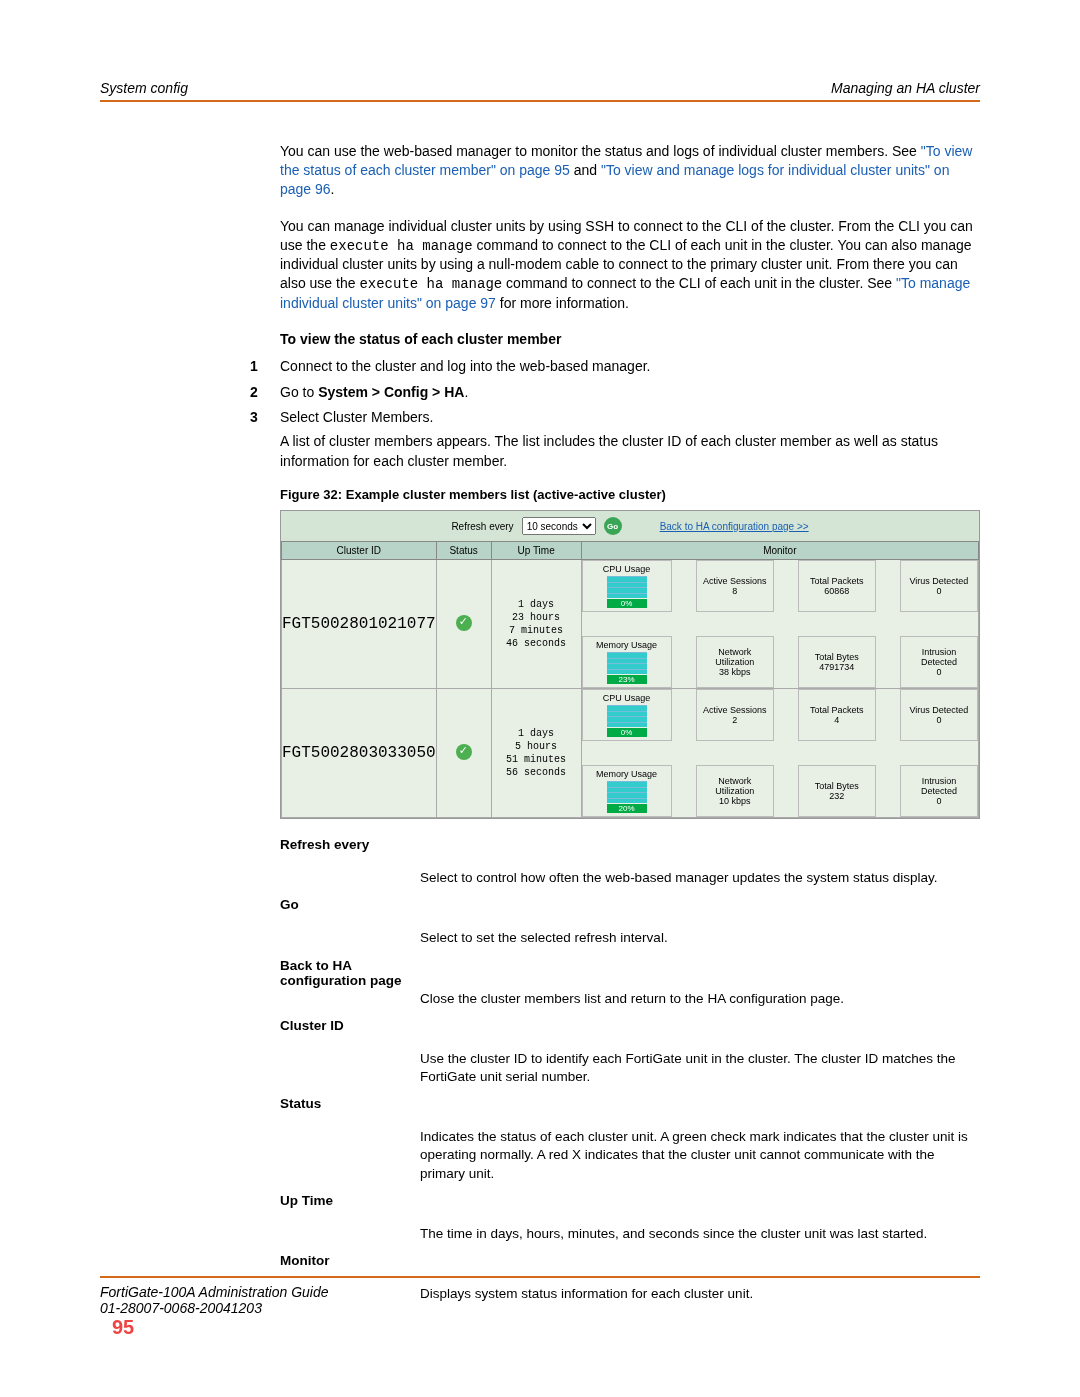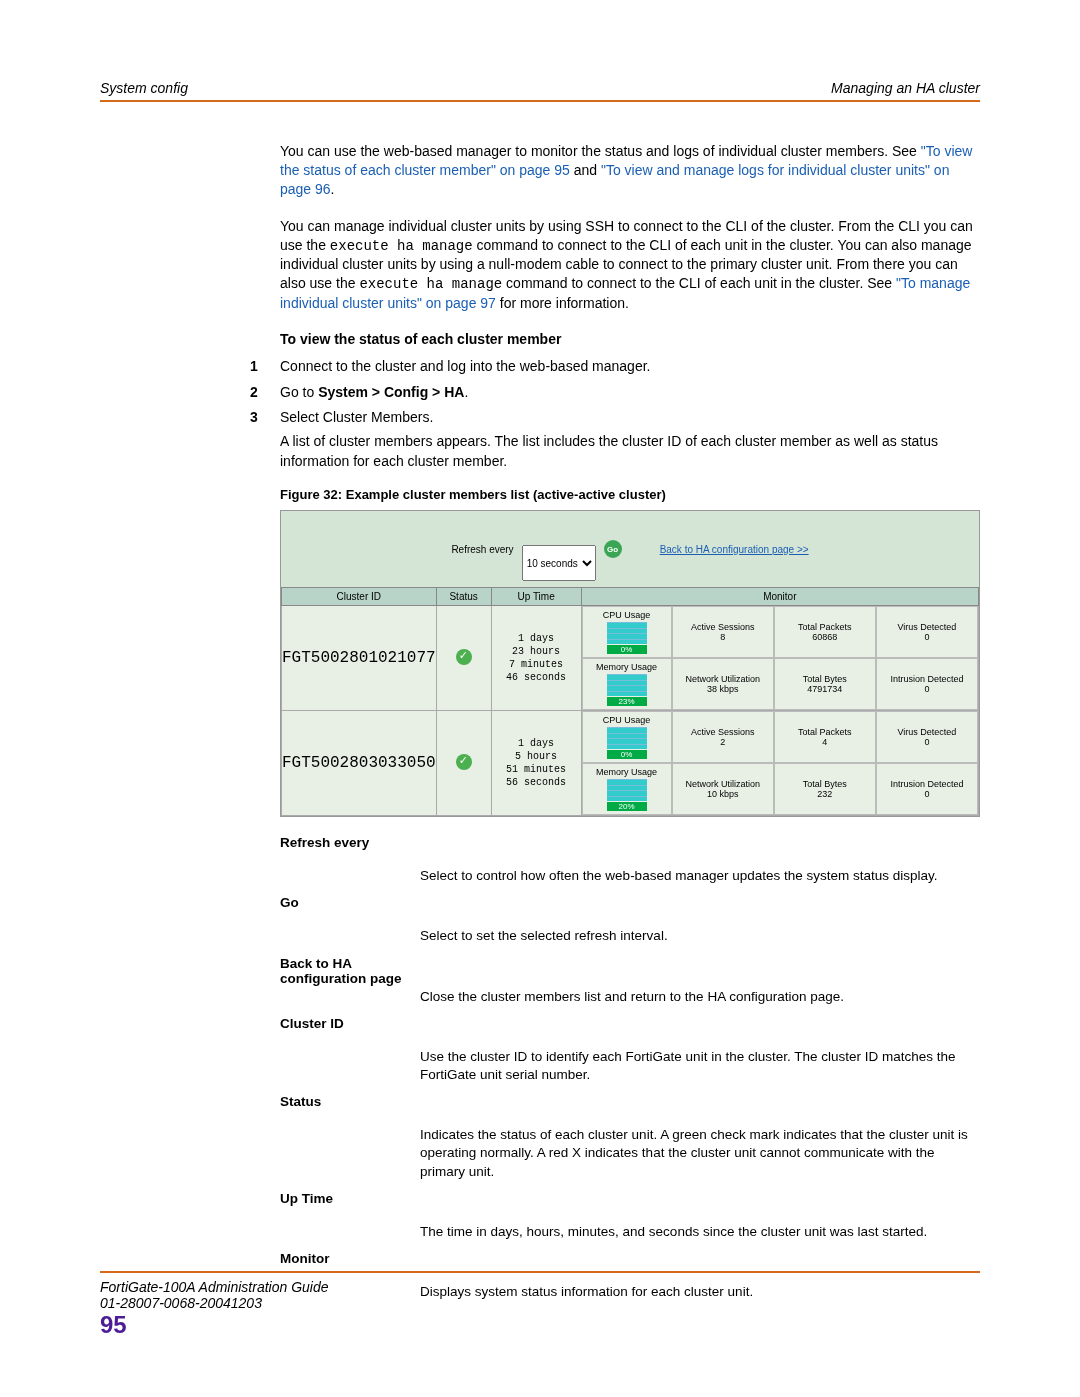--- a/index.html
+++ b/index.html
@@ -66,22 +66,21 @@
     background: #d5e5d5;
     padding: 6px;
     display: flex;
     justify-content: center;
     align-items: center;
     gap: 8px;
     position: relative;
   }
   .screenshot-top select {
     font-size: 10px;
-    height: 36px;
-    margin-top: 28px;
+    height: 18px;
   }
   .go-btn {
     width: 18px;
     height: 18px;
     border-radius: 50%;
     background: #3aa655;
     color: #fff;
     display: inline-flex;
     align-items: center;
     justify-content: center;
@@ -110,20 +109,21 @@
     vertical-align: middle;
     padding: 0;
     background: #e8f0e6;
   }
   .uptime { font-size: 10px; line-height: 1.3; font-family: "Courier New", monospace; }
   .monitor-cell { padding: 0 !important; }
   .monitor-grid {
     display: grid;
     grid-template-columns: 90px 1fr 1fr 1fr;
     font-size: 9px;
+    gap: 24px;
   }
   .monitor-grid > div {
     border: 0.5px solid #bbb;
     padding: 3px 4px;
     display: flex;
     align-items: center;
     justify-content: center;
     flex-direction: column;
   }
   .gauge {
@@ -173,21 +173,21 @@
     border-top: 2px solid #d4691a;
     margin-bottom: 6px;
   }
   .footer-row {
     display: flex;
     justify-content: space-between;
     font-style: italic;
     font-size: 14px;
     flex-direction: column;
   }
-  .page-num { color: #4c1d95; font-weight: bold; font-style: normal; font-size: 24px; }
+  .page-num { color: #ef4444; font-weight: bold; font-style: normal; font-size: 20px; margin-left: 12px; }
 </style>
 </head>
 <body>
 
 <div class="header-row">
   <span>System config</span>
   <span>Managing an HA cluster</span>
 </div>
 <hr class="hr-top">
 

